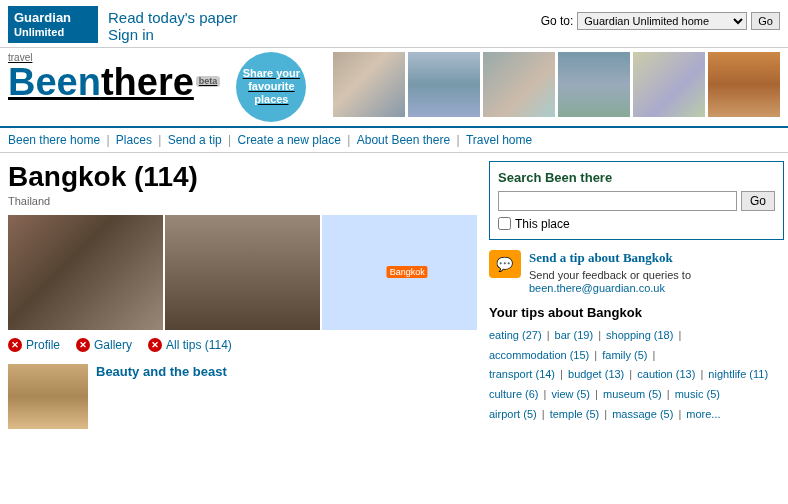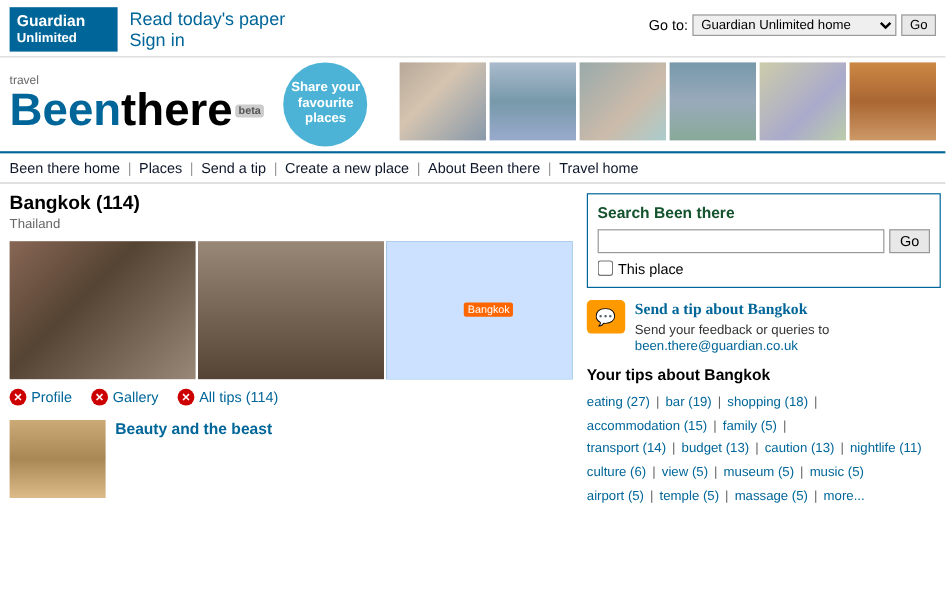--- a/index.html
+++ b/index.html
@@ -11,48 +11,48 @@
     #guardian-logo .unlimited { font-size: 11px; }
     #header-links { font-size: 15px; margin-left: 4px; margin-top: 2px; }
     #header-links a { color: #006699; text-decoration: none; display: block; }
     #goto-bar { display: flex; align-items: center; gap: 4px; margin-top: 6px; justify-content: center; }
     #goto-label { font-size: 12px; }
     #goto-select { font-size: 11px; border: 1px solid #999; padding: 1px 2px; width: 170px; }
     #goto-btn { font-size: 11px; border: 1px solid #999; background: #e8e8e8; padding: 2px 6px; cursor: pointer; }
 
     
     #banner { display: flex; align-items: stretch; background: #fff; padding: 4px 8px; border-bottom: 2px solid #006699; }
-    #banner-left { display: flex; align-items: center; gap: 8px; }
+    #banner-left { display: flex; align-items: flex-start; gap: 8px; text-decoration: underline; }
     #logo-area { display: flex; flex-direction: column; }
     #travel-text { font-size: 10px; color: #666; }
     #been-there-logo { font-size: 38px; font-weight: bold; line-height: 1; color: #000; display: flex; align-items: center; }
     #been-there-logo .been { color: #006699; }
     #been-there-logo .there { color: #000; }
     #beta-tag { font-size: 9px; background: #ccc; color: #555; padding: 1px 3px; border-radius: 3px; vertical-align: super; margin-left: 2px; }
     #share-bubble { background: #4db3d6; border-radius: 50%; width: 70px; height: 70px; display: flex; align-items: center; justify-content: center; text-align: center; color: #fff; font-size: 11px; font-weight: bold; line-height: 1.2; margin-left: 8px; }
     #photos-strip { display: flex; gap: 3px; margin-left: auto; }
     .photo-thumb { width: 72px; height: 65px; background: #ccc; overflow: hidden; position: relative; }
     .photo-thumb.taj { background: linear-gradient(135deg, #b8a898 0%, #d4c4b0 40%, #8899aa 100%); }
     .photo-thumb.eiffel { background: linear-gradient(180deg, #aabbcc 0%, #7799aa 50%, #99aacc 100%); }
     .photo-thumb.statue { background: linear-gradient(135deg, #99aaaa 0%, #ccbbaa 60%, #aacccc 100%); }
     .photo-thumb.liberty { background: linear-gradient(180deg, #7799aa 0%, #99aabb 50%, #88aa99 100%); }
     .photo-thumb.pisa { background: linear-gradient(135deg, #ccccaa 0%, #aaaacc 60%, #bbccaa 100%); }
     .photo-thumb.uluru { background: linear-gradient(180deg, #cc8844 0%, #aa6633 50%, #cc9966 100%); }
 
     
     #nav { background: #fff; padding: 5px 8px; border-bottom: 1px solid #ccc; }
-    #nav a { color: #0f172a; text-decoration: none; font-size: 12px; }
+    #nav a { color: #0369a1; text-decoration: none; font-size: 12px; }
     #nav span.sep { color: #999; margin: 0 3px; }
 
     
     #main { display: flex; padding: 8px; gap: 12px; }
 
     
     #left-col { flex: 1; }
-    #page-title { font-size: 16px; font-weight: bold; color: #000; margin-bottom: 2px; }
+    #page-title { font-size: 28px; font-weight: bold; color: #000; margin-bottom: 2px; }
     #subtitle { font-size: 11px; color: #666; margin-bottom: 8px; }
 
     
     #images-grid { display: flex; gap: 2px; margin-bottom: 8px; }
     .main-img { width: 155px; height: 115px; background: #886644; }
     .main-img.img1 { background: linear-gradient(135deg, #886655 0%, #554433 40%, #998877 100%); }
     .main-img.img2 { background: linear-gradient(180deg, #998877 0%, #776655 50%, #554433 100%); }
     .main-img.img3 { background: #0369a1; display: flex; align-items: center; justify-content: center; position: relative; }
     .map-outline { width: 100%; height: 100%; background: #cce0ff; position: relative; }
     .map-pin { position: absolute; top: 50%; left: 55%; background: #ff6600; color: #fff; font-size: 9px; padding: 1px 3px; border-radius: 2px; transform: translate(-50%, -50%); white-space: nowrap; }
@@ -91,21 +91,21 @@
     
     #your-tips h3 { font-size: 13px; font-weight: bold; margin-bottom: 6px; }
     #tips-links { font-size: 11px; line-height: 1.8; color: #333; }
     #tips-links a { color: #006699; text-decoration: none; }
     #tips-links .sep { color: #666; margin: 0 2px; }
   </style>
 </head>
 <body>
 
 <div id="header">
-  <div style="display:flex;align-items:center;gap:6px;">
+  <div style="display:flex;align-items:flex-end;gap:6px;">
     <div id="guardian-logo">
       <div>Guardian</div>
       <div class="unlimited">Unlimited</div>
     </div>
     <div id="header-links">
       <a href="#">Read today's paper</a>
       <a href="#">Sign in</a>
     </div>
   </div>
   <div id="goto-bar">

